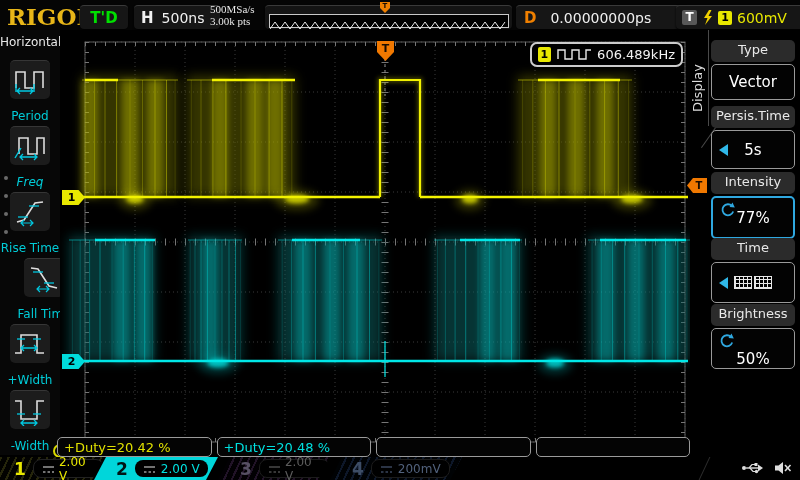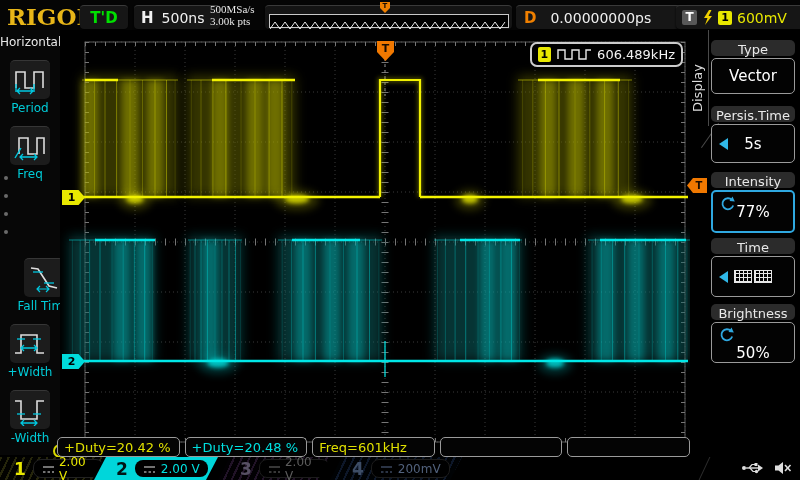--- a/index.html
+++ b/index.html
@@ -26,21 +26,21 @@
   #tbox .tletter{background:#585858;color:#fff;font-weight:bold;font-size:12px;width:15px;height:15px;
                  border-radius:2px;text-align:center;line-height:15px;}
   #tbox .src{background:#e8e800;color:#000;font-weight:bold;font-size:11px;width:14px;height:14px;
              border-radius:2px;text-align:center;line-height:14px;}
   
   #sidebar{position:absolute;left:0;top:30px;width:60px;height:425px;background:#070707;border-right:1px solid #151515;}
   #sb-title{position:absolute;left:0;top:5px;width:60px;text-align:center;color:#e8e8e8;font-size:12px;}
   .sb-item{position:absolute;left:0;width:60px;text-align:center;}
   .sb-icon{margin:0 auto;width:40px;height:38px;background:#1c1c1c;border-radius:5px;
            border-top:1px solid #363636;display:flex;align-items:center;justify-content:center;}
-  .sb-label{margin-top:2px;color:#00ccd8;font-size:12px;}
+  .sb-label{margin-top:10px;color:#00ccd8;font-size:12px;}
   .sb-dot{position:absolute;left:4px;width:4px;height:4px;border-radius:50%;background:#6a6a6a;}
   #sb-arc{position:absolute;left:53px;top:414px;width:10px;height:10px;border:2px solid #d8d800;border-radius:50%;}
   
   #wavearea{position:absolute;left:60px;top:30px;width:630px;height:425px;background:#000;}
   #freqbox{position:absolute;left:470px;top:12px;width:153px;height:25px;border:2px solid #cccccc;
            border-radius:7px;background:#000;display:flex;align-items:center;gap:6px;padding:0 6px;box-sizing:border-box;}
   #freqbox .badge{background:#e8e800;color:#000;font-weight:bold;font-size:11px;width:15px;height:15px;
                   border-radius:2px;text-align:center;line-height:15px;}
   #freqbox .fval{color:#f2f2f2;font-size:13px;}
   #trigtop{position:absolute;left:317px;top:11px;width:17px;height:20px;background:#f07800;
@@ -74,21 +74,21 @@
   #zone4 .chnum{color:#3d4d66;} #zone4 .chbox{color:#51617c;border:1px solid #1c1c1c;text-align:center;}
   #barsep{position:absolute;left:704px;top:0;width:1px;height:23px;background:#2e2e2e;transform:skewX(-25deg);}
   #hwicons{position:absolute;right:8px;top:4px;display:flex;gap:9px;align-items:center;}
   
   #rightpanel{position:absolute;left:690px;top:30px;width:110px;height:425px;background:#000;}
   #disp-tab{position:absolute;left:0;top:20px;width:20px;height:76px;color:#dcdcdc;font-size:13px;
             writing-mode:vertical-rl;transform:rotate(180deg);text-align:center;}
   #tabline1{position:absolute;left:18px;top:0px;width:1px;height:96px;background:#4a4a4a;}
   #tabline2{position:absolute;left:5px;top:105px;width:30px;height:1px;background:#4a4a4a;transform:rotate(125deg);}
   .rp-item{position:absolute;left:21px;width:84px;}
-  .rp-label{height:16px;background:#2b2b2b;border-radius:5px;color:#e8e8e8;font-size:13px;
+  .rp-label{height:22px;background:#2b2b2b;border-radius:5px;color:#e8e8e8;font-size:13px;
             text-align:center;line-height:19px;}
   .rp-btn{position:relative;margin-top:2px;background:#030303;border:1px solid #9a9a9a;border-radius:5px;
           color:#fff;font-size:15px;display:flex;align-items:center;justify-content:center;}
   .rp-btn.sel{border:2px solid #2fa8e0;}
   .tri-left{position:absolute;left:7px;top:50%;margin-top:-6px;width:0;height:0;
             border-top:6px solid transparent;border-bottom:6px solid transparent;border-right:9px solid #30b8e8;}
   .rot-ico{position:absolute;left:6px;top:4px;}
   .grid-ico{display:flex;gap:2px;}
   .grid-cell{width:16px;height:11px;border:1px solid #e8e8e8;
      background-image:repeating-linear-gradient(90deg,#e8e8e8 0 1px,transparent 1px 4px),
@@ -142,31 +142,42 @@
         <svg width="34" height="32" viewBox="0 0 34 32">
           <path d="M3,24 V8 H12 V24 H21 V8 H30 V24" fill="none" stroke="#ddd" stroke-width="1.6"></path>
           <line x1="3" y1="20" x2="3" y2="28" stroke="#00c8e0" stroke-width="1.4"></line>
           <line x1="21" y1="20" x2="21" y2="28" stroke="#00c8e0" stroke-width="1.4"></line>
           <path d="M7,24 L4,27 L7,30 M4,27 L20,27 M17,24 L20,27 L17,30" fill="none" stroke="#00c8e0" stroke-width="1.3"></path>
         </svg>
       </div>
       <div class="sb-label">Period</div>
     </div>
 
-    <div class="sb-item" style="top:96px;">
+    <div class="sb-item" style="top:96px;font-style:italic;">
       <div class="sb-icon">
         <svg width="34" height="32" viewBox="0 0 34 32">
           <path d="M6,24 V8 H15 V24 H24 V8 H31 V24" fill="none" stroke="#ddd" stroke-width="1.6"></path>
           <path d="M2,28 L8,18" stroke="#00c8e0" stroke-width="1.4"></path>
           <path d="M10,24 L7,27 L10,30 M7,27 L24,27 M21,24 L24,27 L21,30" fill="none" stroke="#00c8e0" stroke-width="1.3"></path>
         </svg>
       </div>
       <div class="sb-label">Freq</div>
     </div>
 
+    <div class="sb-item" style="top:162px;">
+      <div class="sb-icon">
+        <svg width="34" height="32" viewBox="0 0 34 32">
+          <path d="M4,26 L11,24 L22,7 L30,6" fill="none" stroke="#ddd" stroke-width="1.6"></path>
+          <line x1="5" y1="21" x2="15" y2="21" stroke="#00c8e0" stroke-width="1.3"></line>
+          <line x1="16" y1="10" x2="26" y2="10" stroke="#00c8e0" stroke-width="1.3"></line>
+          <path d="M11,24 L8,27 L11,30 M8,27 L20,27 M17,24 L20,27 L17,30" fill="none" stroke="#00c8e0" stroke-width="1.2"></path>
+        </svg>
+      </div>
+      <div class="sb-label">Rise Time</div>
+    </div>
 
     <div class="sb-item" style="top:228px;padding-left:14px;">
       <div class="sb-icon">
         <svg width="34" height="32" viewBox="0 0 34 32">
           <path d="M4,6 L11,7 L22,24 L30,26" fill="none" stroke="#ddd" stroke-width="1.6"></path>
           <line x1="6" y1="10" x2="16" y2="10" stroke="#00c8e0" stroke-width="1.3"></line>
           <line x1="17" y1="21" x2="27" y2="21" stroke="#00c8e0" stroke-width="1.3"></line>
           <path d="M13,24 L10,27 L13,30 M10,27 L22,27 M19,24 L22,27 L19,30" fill="none" stroke="#00c8e0" stroke-width="1.2"></path>
         </svg>
       </div>
@@ -416,23 +427,20 @@
   </div>
 
   <div id="measurebar">
     <div class="mslot">
         <span style="color: rgb(224, 224, 0);">+Duty=20.42 %</span>
       </div>
     <div class="mslot">
         <span style="color: rgb(0, 224, 224);">+Duty=20.48 %</span>
       </div>
     <div class="mslot">
-        <span style="color: rgb(224, 224, 0);">Freq=601kHz</span>
-      </div>
-    <div class="mslot">
         <span style="color: rgb(136, 136, 136);"></span>
       </div>
     <div class="mslot">
         <span style="color: rgb(136, 136, 136);"></span>
       </div>
   </div>
 
   <div id="chanbar">
     <div class="zone" id="zone1">
       <span class="chnum">1</span>

